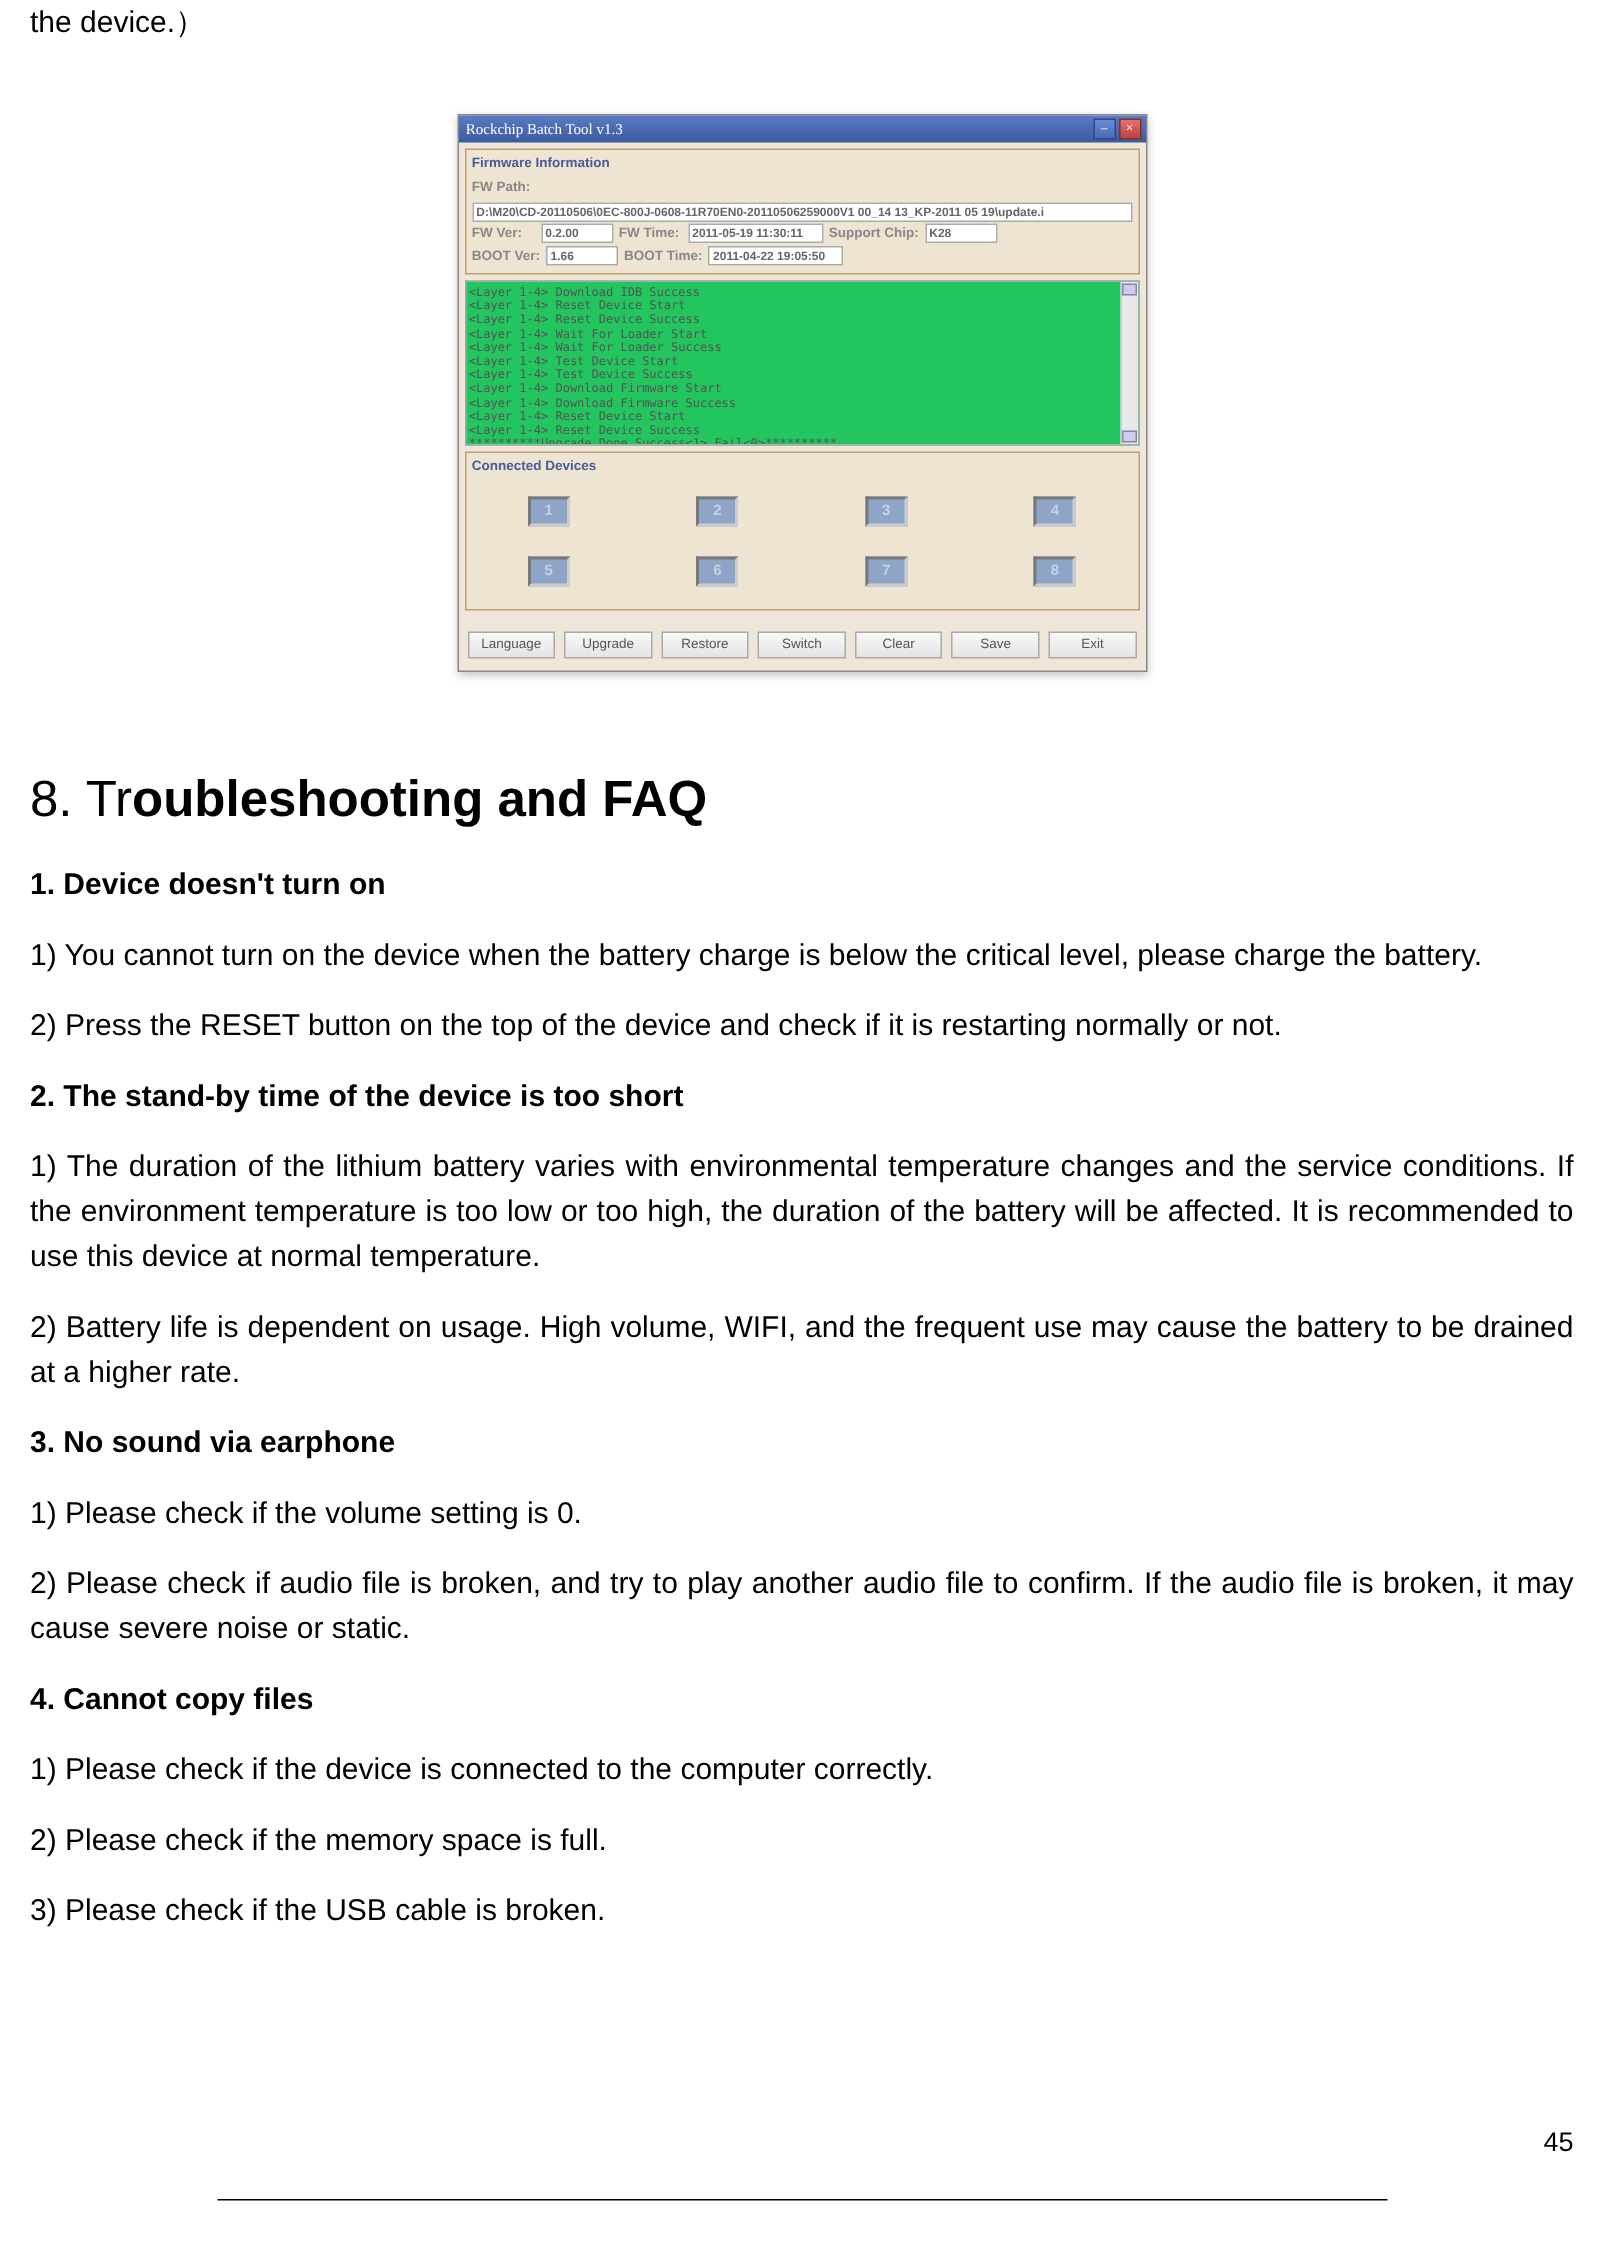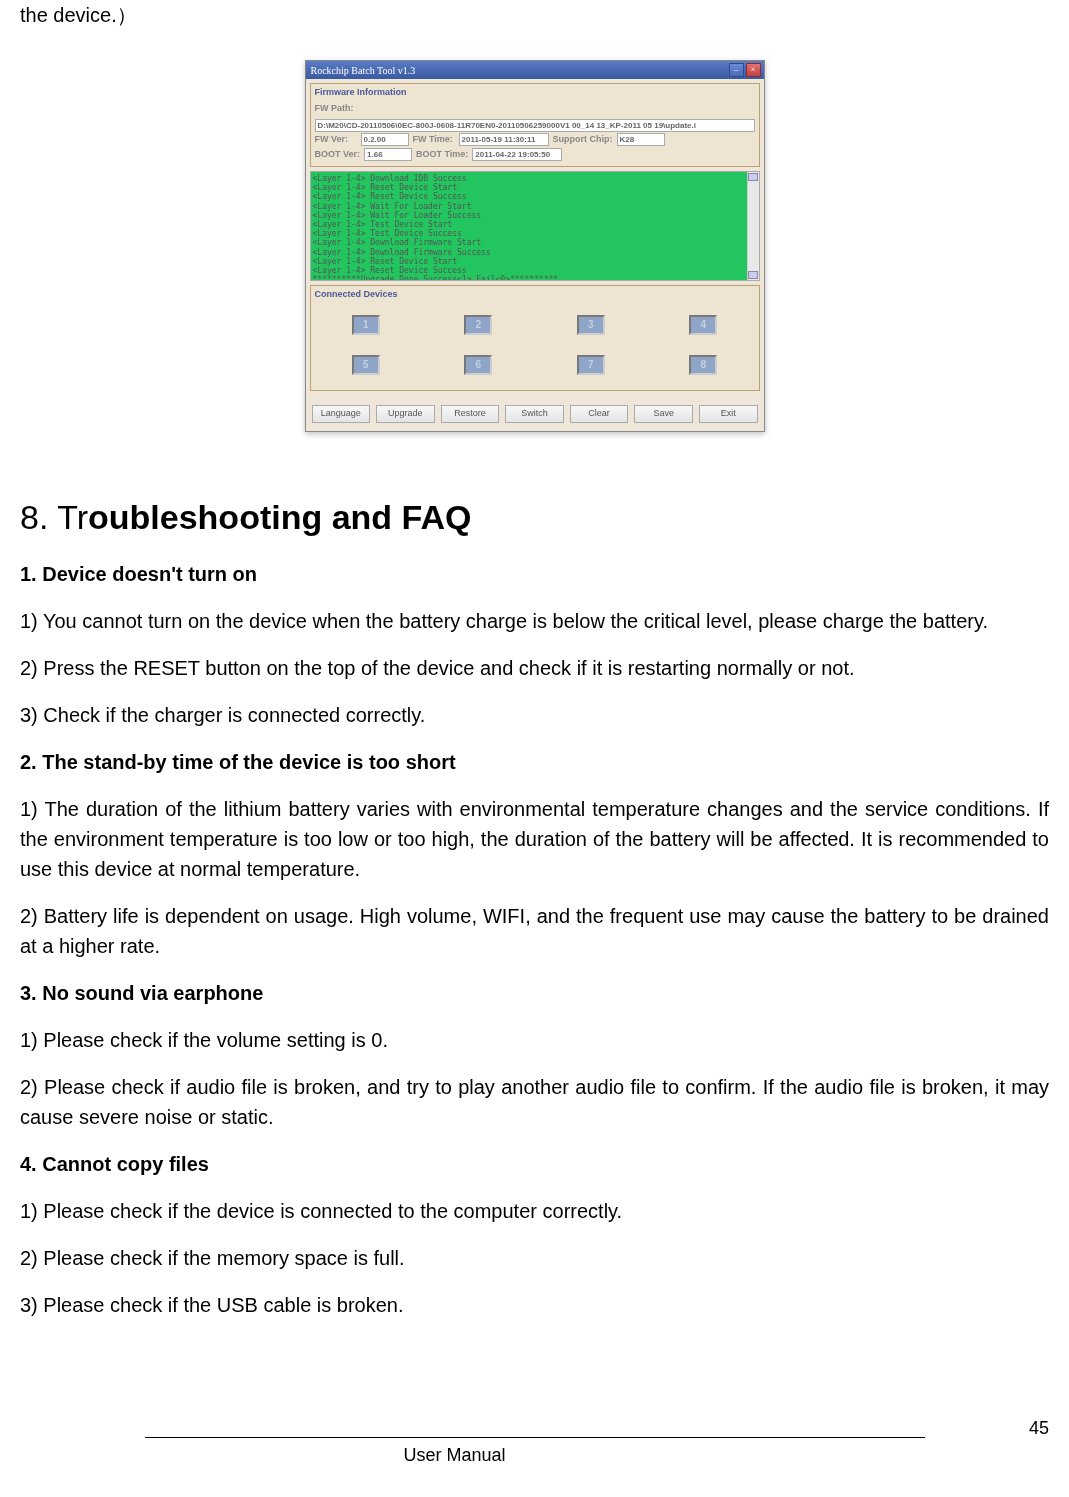--- a/index.html
+++ b/index.html
@@ -8,21 +8,21 @@
       width: 1069px;
       min-height: 1497px;
       background: #fff;
       padding: 0 20px;
       position: relative;
       font-size: 20px;
       line-height: 1.5;
     }
 
     .intro-text {
-      margin-bottom: 30px;
+      margin-bottom: 46px;
     }
 
     
     .app-window {
       width: 460px;
       margin: 0 auto 60px auto;
       border: 1px solid #888;
       box-shadow: 0 2px 6px rgba(0,0,0,0.25);
       font-family: Tahoma, Arial, sans-serif;
       font-size: 9px;
@@ -250,21 +250,20 @@
     <div class="app-btn">Exit</div>
   </div>
 </div>
 
 <h2 class="section-title"><span class="light">8. Tr</span><span>oubleshooting and FAQ</span></h2>
 
 <h3 class="faq-q">1. Device doesn't turn on</h3>
 <div class="faq-text">
   <p>1) You cannot turn on the device when the battery charge is below the critical level, please charge the battery.</p>
   <p>2) Press the RESET button on the top of the device and check if it is restarting normally or not.</p>
-  <p>3) Check if the charger is connected correctly.</p>
 </div>
 
 <h3 class="faq-q">2. The stand-by time of the device is too short</h3>
 <div class="faq-text justify">
   <p>1) The duration of the lithium battery varies with environmental temperature changes and the service conditions. If the environment temperature is too low or too high, the duration of the battery will be affected. It is recommended to use this device at normal temperature.</p>
   <p>2) Battery life is dependent on usage. High volume, WIFI, and the frequent use may cause the battery to be drained at a higher rate.</p>
 </div>
 
 <h3 class="faq-q inline">3. No sound via earphone</h3>
 <div class="faq-text justify">
@@ -275,18 +274,13 @@
 <h3 class="faq-q inline">4. Cannot copy files</h3>
 <div class="faq-text">
   <p>1) Please check if the device is connected to the computer correctly.</p>
   <p>2) Please check if the memory space is full.</p>
   <p>3) Please check if the USB cable is broken.</p>
 </div>
 
 <div class="page-num">45</div>
 <div class="footer">
   <div class="footer-line"></div>
-  <div class="footer-row">
-    <span></span>
-    <div class="footer-center">User Manual</div>
-    <span></span>
-  </div>
 </div>
 
 </body></html>

